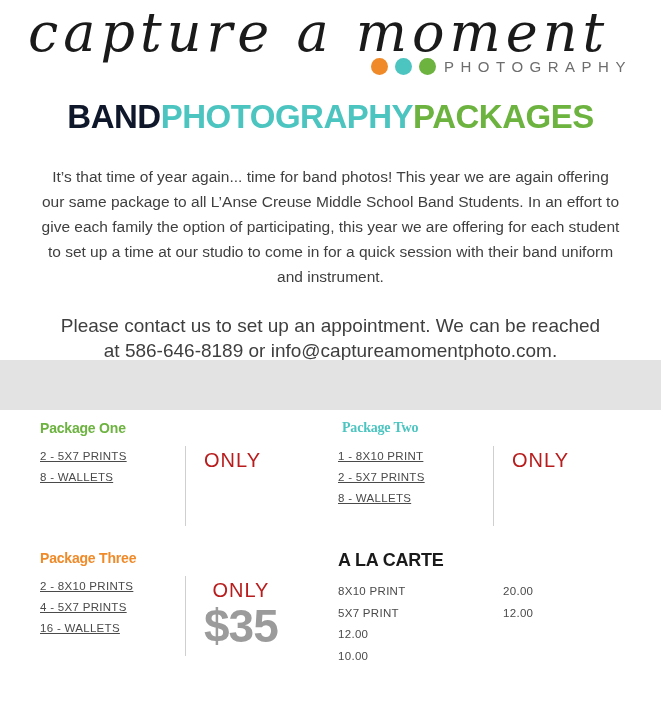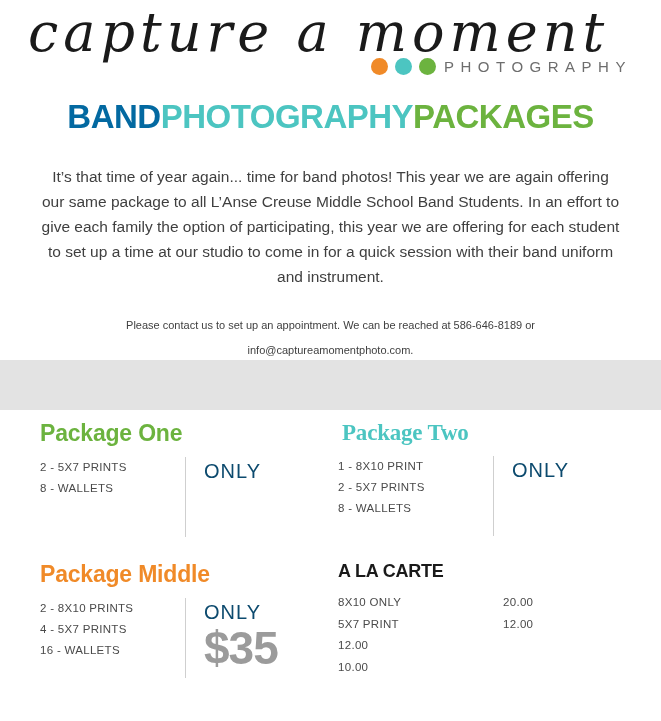--- a/index.html
+++ b/index.html
@@ -62,38 +62,38 @@
 
   
   .headline {
     text-align: center;
     font-size: 33px;
     font-weight: bold;
     letter-spacing: -0.5px;
     margin-top: 6px;
     white-space: nowrap;
   }
-  .hl-band   { color: #0369a1; }
+  .hl-band   { color: #0f172a; }
   .hl-photo  { color: #4cc5c1; }
   .hl-pack   { color: #6cb33f; }
 
   
   .intro {
     width: 580px;
     margin: 28px auto 0 auto;
     text-align: center;
     font-size: 15.5px;
     line-height: 25px;
     color: #3f3f3f;
   }
   .contact {
     width: 560px;
     margin: 24px auto 0 auto;
     text-align: center;
-    font-size: 11px;
+    font-size: 19px;
     line-height: 25px;
     color: #3f3f3f;
   }
 
   
   .gray-band {
     position: absolute;
     left: 0;
     top: 360px;
     width: 661px;
@@ -110,21 +110,21 @@
   }
   .pkg-row {
     display: flex;
   }
   .pkg-cell {
     width: 330px;
     position: relative;
     box-sizing: border-box;
   }
   .pkg-title {
-    font-size: 23px;
+    font-size: 14px;
     font-weight: bold;
     margin-left: 40px;
     margin-bottom: 10px;
     letter-spacing: -0.2px;
   }
   .pkg-title.t-green  { color: #6cb33f; }
   .pkg-title.t-teal   { color: #4cc5c1; }
   .pkg-title.t-orange { color: #f08a28; }
   .pkg-title.t-dark   { color: #1a1a1a; font-size: 18px; }
 
@@ -132,34 +132,36 @@
     display: flex;
     align-items: flex-start;
   }
   .pkg-items {
     width: 145px;
     margin-left: 40px;
     font-size: 11.5px;
     line-height: 21px;
     color: #4a4a4a;
     letter-spacing: 0.3px;
+    text-decoration: underline;
   }
   .pkg-items.second { margin-left: 8px; width: 155px; }
 
   .price-box {
     border-left: 1px solid #cfcfcf;
     padding-left: 18px;
     padding-top: 2px;
     min-height: 78px;
   }
   .only-label {
     font-size: 20px;
-    color: #0c4a6e;
+    color: #b91c1c;
     letter-spacing: 1px;
     line-height: 24px;
+    text-align: center;
   }
   .price-value {
     font-size: 46px;
     color: #9b9b9b;
     font-weight: bold;
     line-height: 48px;
     letter-spacing: -1px;
   }
 
   
@@ -230,39 +232,39 @@
           <div class="only-label">ONLY</div>
         </div>
       </div>
     </div>
 
   </div>
 
   <div class="pkg-row row-two">
 
     <div class="pkg-cell">
-      <div class="pkg-title t-orange">Package Middle</div>
+      <div class="pkg-title t-orange">Package Three</div>
       <div class="pkg-body">
         <div class="pkg-items">
           <div>2 - 8X10 PRINTS</div>
           <div>4 - 5X7 PRINTS</div>
           <div>16 - WALLETS</div>
         </div>
         <div class="price-box">
           <div class="only-label">ONLY</div>
           <div class="price-value">$35</div>
         </div>
       </div>
     </div>
 
     <div class="pkg-cell">
       <div class="pkg-title t-dark" style="margin-left:8px;">A LA CARTE</div>
       <div class="alacarte">
         <div class="ala-row">
-          <div class="ala-name">8X10 ONLY</div>
+          <div class="ala-name">8X10 PRINT</div>
           <div class="ala-price">20.00</div>
         </div>
         <div class="ala-row">
           <div class="ala-name">5X7 PRINT</div>
           <div class="ala-price">12.00</div>
         </div>
         <div class="ala-row">
           <div class="ala-price">12.00</div>
         </div>
         <div class="ala-row">

